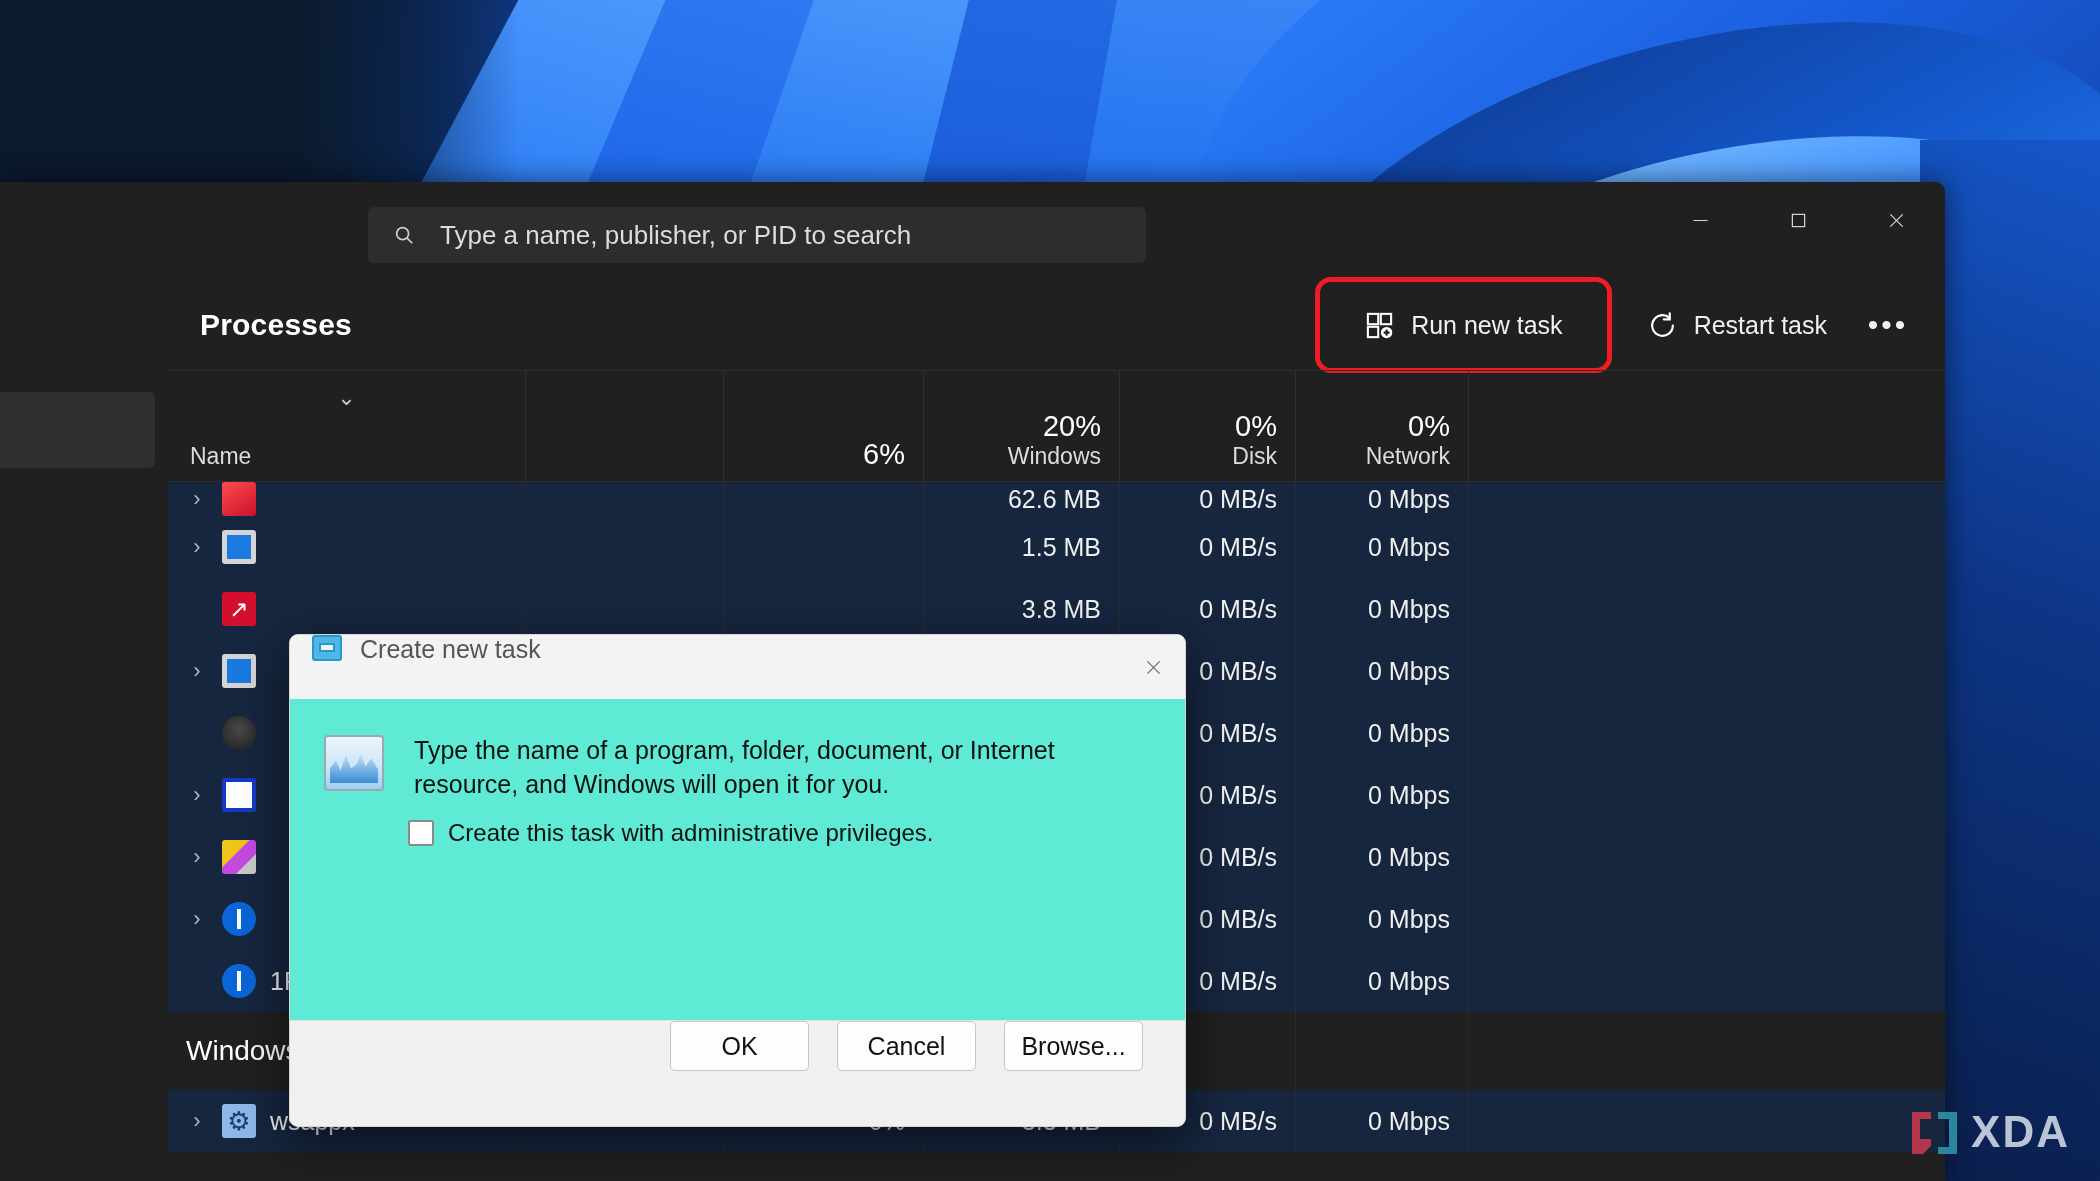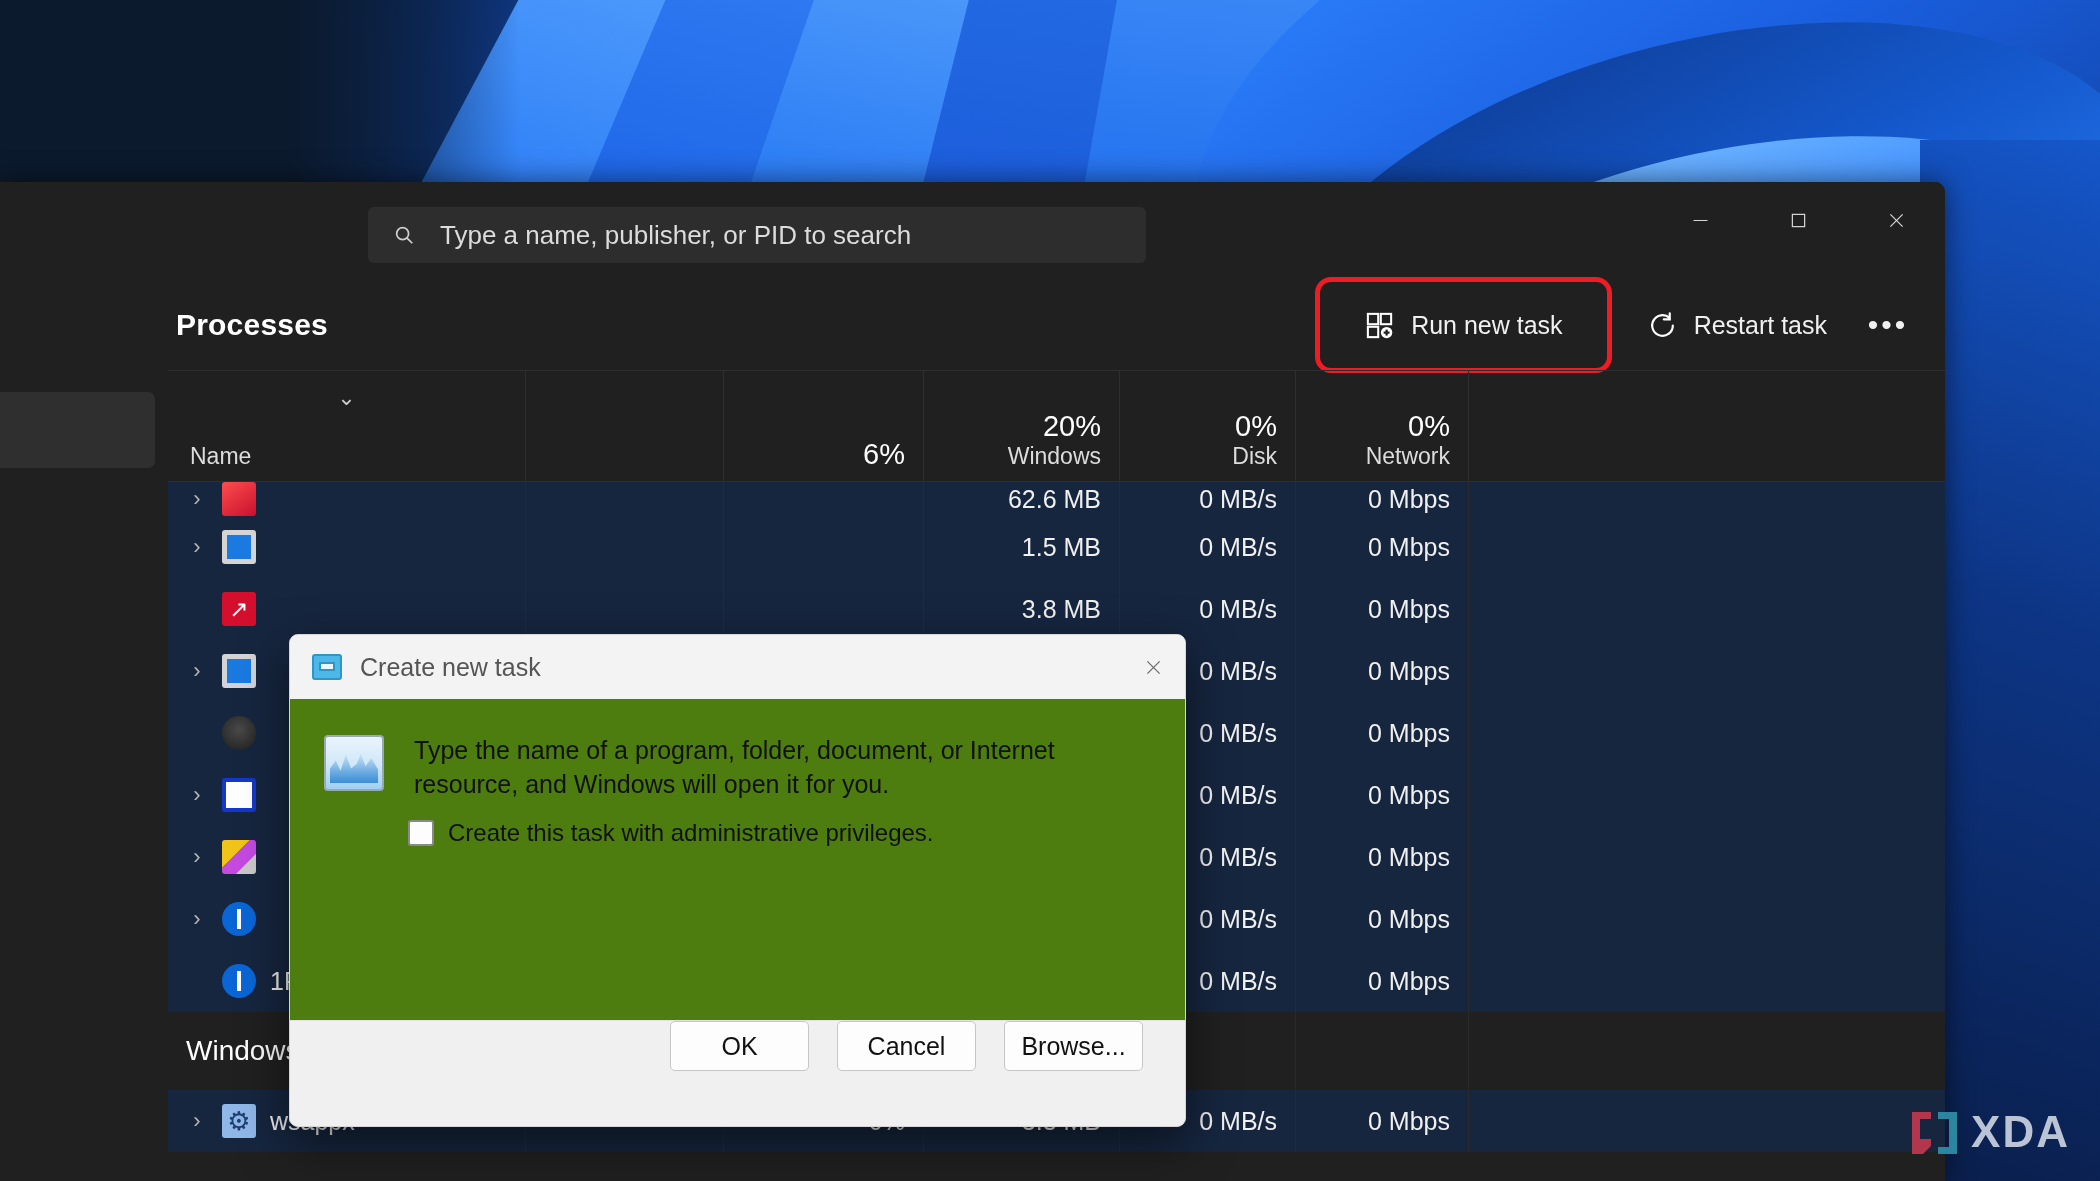--- a/index.html
+++ b/index.html
@@ -141,21 +141,21 @@
     border-top-left-radius: 9px;
   }
 
   
   #command-bar {
     position: relative;
     height: 90px;
     display: flex; align-items: center;
   }
   #page-title {
-    margin-left: 8px;
+    margin-left: 32px;
     color: #ffffff;
     font-size: 30px;
     font-weight: bold;
     letter-spacing: .2px;
   }
   #cmd-actions {
     margin-left: auto;
     display: flex; align-items: center;
     padding-right: 26px;
   }
@@ -286,21 +286,21 @@
     width: 897px; height: 493px;
     background: #ffffff;
     border-radius: 9px;
     box-shadow: 0 16px 48px rgba(0,0,0,.55);
     overflow: hidden;
     border: 1px solid #d6d6d6;
   }
   #dlg-title {
     height: 64px;
     background: #f3f3f3;
-    display: flex; align-items: center;
+    display: flex; align-items: flex-start;
     padding-left: 22px;
     position: relative;
   }
   #dlg-title .tmico {
     width: 30px; height: 26px;
     background: #4db8e8;
     border: 2px solid #2b96c9;
     border-radius: 3px;
     position: relative;
     flex: 0 0 30px;
@@ -316,21 +316,21 @@
   #dlg-close {
     position: absolute; right: 0; top: 0;
     width: 64px; height: 64px;
     display: flex; align-items: center; justify-content: center;
     color: #6a6a6a;
   }
   #dlg-close svg { width: 21px; height: 21px; }
 
   #dlg-body {
     height: 321px;
-    background: #4d7c0f;
+    background: #5eead4;
     padding: 34px 34px 4px 34px;
     position: relative;
   }
   .dlg-row-desc { display: flex; gap: 30px; align-items: flex-start; }
   #dlg-bigicon {
     width: 60px; height: 56px; flex: 0 0 60px;
     margin-top: 2px;
     border: 2px solid #9aa8b5;
     border-radius: 4px;
     background: linear-gradient(180deg,#eaf4fc 0%,#cfe7f8 55%,#9fd0f0 100%);

